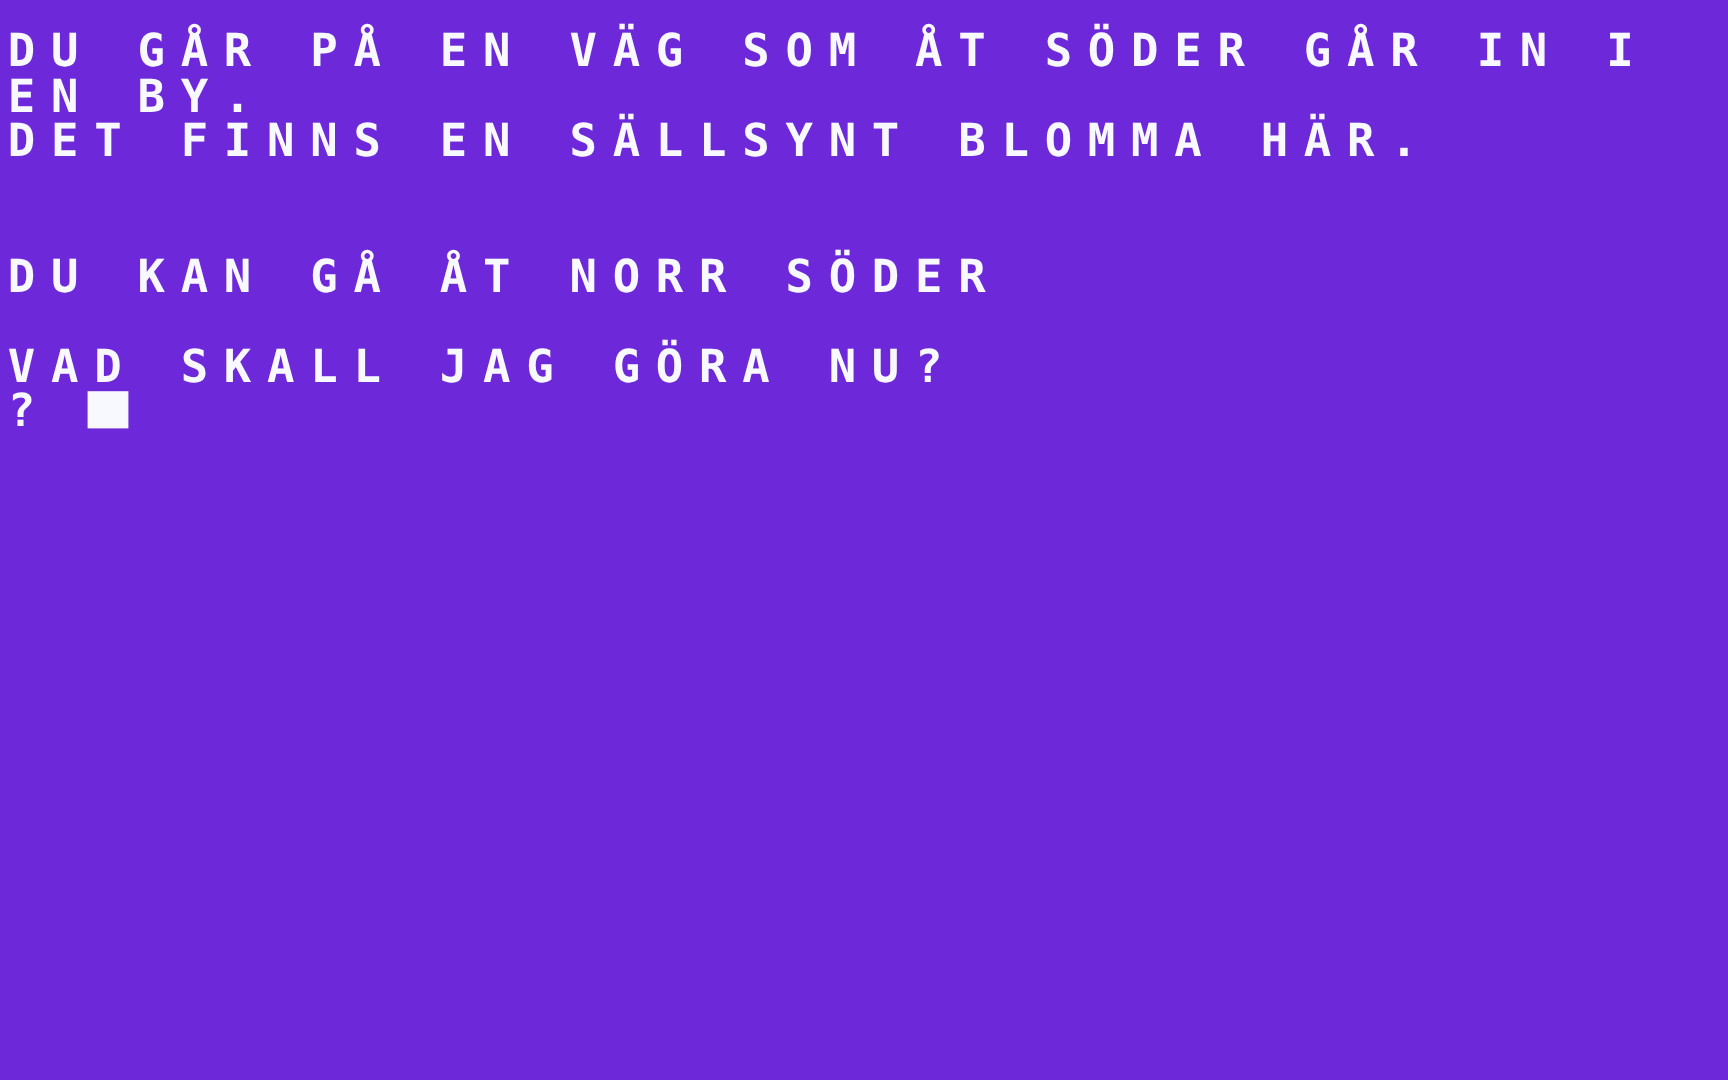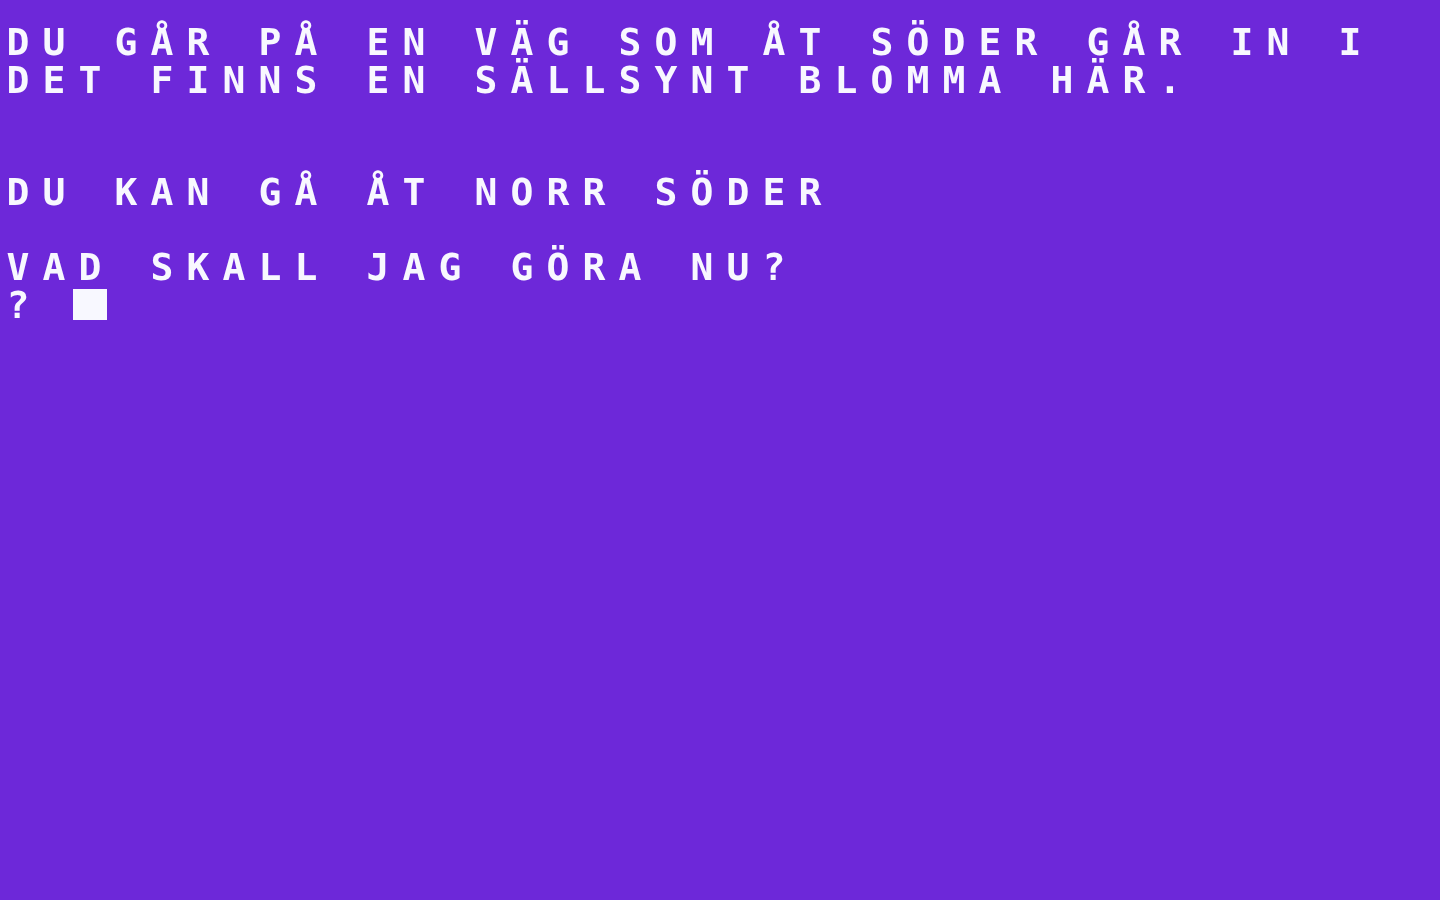--- a/index.html
+++ b/index.html
@@ -66,20 +66,21 @@
     height: 31px;
     background: #f8f8ff;
   }
 </style>
 </head>
 <body style="background: rgb(62, 65, 222);">
 
 <div id="screen" style="background: #6d28d9;">
   <div id="console">
       <div class="row"><span class="cell" style="color: rgb(248, 248, 255);">D</span><span class="cell" style="color: rgb(248, 248, 255);">U</span><span class="cell blank">&nbsp;</span><span class="cell" style="color: rgb(248, 248, 255);">G</span><span class="cell" style="color: rgb(248, 248, 255);">Å</span><span class="cell" style="color: rgb(248, 248, 255);">R</span><span class="cell blank">&nbsp;</span><span class="cell" style="color: rgb(248, 248, 255);">P</span><span class="cell" style="color: rgb(248, 248, 255);">Å</span><span class="cell blank">&nbsp;</span><span class="cell" style="color: rgb(248, 248, 255);">E</span><span class="cell" style="color: rgb(248, 248, 255);">N</span><span class="cell blank">&nbsp;</span><span class="cell" style="color: rgb(248, 248, 255);">V</span><span class="cell" style="color: rgb(248, 248, 255);">Ä</span><span class="cell" style="color: rgb(248, 248, 255);">G</span><span class="cell blank">&nbsp;</span><span class="cell" style="color: rgb(248, 248, 255);">S</span><span class="cell" style="color: rgb(248, 248, 255);">O</span><span class="cell" style="color: rgb(248, 248, 255);">M</span><span class="cell blank">&nbsp;</span><span class="cell" style="color: rgb(248, 248, 255);">Å</span><span class="cell" style="color: rgb(248, 248, 255);">T</span><span class="cell blank">&nbsp;</span><span class="cell" style="color: rgb(248, 248, 255);">S</span><span class="cell" style="color: rgb(248, 248, 255);">Ö</span><span class="cell" style="color: rgb(248, 248, 255);">D</span><span class="cell" style="color: rgb(248, 248, 255);">E</span><span class="cell" style="color: rgb(248, 248, 255);">R</span><span class="cell blank">&nbsp;</span><span class="cell" style="color: rgb(248, 248, 255);">G</span><span class="cell" style="color: rgb(248, 248, 255);">Å</span><span class="cell" style="color: rgb(248, 248, 255);">R</span><span class="cell blank">&nbsp;</span><span class="cell" style="color: rgb(248, 248, 255);">I</span><span class="cell" style="color: rgb(248, 248, 255);">N</span><span class="cell blank">&nbsp;</span><span class="cell" style="color: rgb(248, 248, 255);">I</span></div>
+      <div class="row"><span class="cell" style="color: rgb(248, 248, 255);">E</span><span class="cell" style="color: rgb(248, 248, 255);">N</span><span class="cell blank">&nbsp;</span><span class="cell" style="color: rgb(248, 248, 255);">B</span><span class="cell" style="color: rgb(248, 248, 255);">Y</span><span class="cell" style="color: rgb(248, 248, 255);">.</span></div>
       <div class="row"><span class="cell" style="color: rgb(248, 248, 255);">D</span><span class="cell" style="color: rgb(248, 248, 255);">E</span><span class="cell" style="color: rgb(248, 248, 255);">T</span><span class="cell blank">&nbsp;</span><span class="cell" style="color: rgb(248, 248, 255);">F</span><span class="cell" style="color: rgb(248, 248, 255);">I</span><span class="cell" style="color: rgb(248, 248, 255);">N</span><span class="cell" style="color: rgb(248, 248, 255);">N</span><span class="cell" style="color: rgb(248, 248, 255);">S</span><span class="cell blank">&nbsp;</span><span class="cell" style="color: rgb(248, 248, 255);">E</span><span class="cell" style="color: rgb(248, 248, 255);">N</span><span class="cell blank">&nbsp;</span><span class="cell" style="color: rgb(248, 248, 255);">S</span><span class="cell" style="color: rgb(248, 248, 255);">Ä</span><span class="cell" style="color: rgb(248, 248, 255);">L</span><span class="cell" style="color: rgb(248, 248, 255);">L</span><span class="cell" style="color: rgb(248, 248, 255);">S</span><span class="cell" style="color: rgb(248, 248, 255);">Y</span><span class="cell" style="color: rgb(248, 248, 255);">N</span><span class="cell" style="color: rgb(248, 248, 255);">T</span><span class="cell blank">&nbsp;</span><span class="cell" style="color: rgb(248, 248, 255);">B</span><span class="cell" style="color: rgb(248, 248, 255);">L</span><span class="cell" style="color: rgb(248, 248, 255);">O</span><span class="cell" style="color: rgb(248, 248, 255);">M</span><span class="cell" style="color: rgb(248, 248, 255);">M</span><span class="cell" style="color: rgb(248, 248, 255);">A</span><span class="cell blank">&nbsp;</span><span class="cell" style="color: rgb(248, 248, 255);">H</span><span class="cell" style="color: rgb(248, 248, 255);">Ä</span><span class="cell" style="color: rgb(248, 248, 255);">R</span><span class="cell" style="color: rgb(248, 248, 255);">.</span></div>
       <div class="row"></div>
       <div class="row"></div>
       <div class="row"><span class="cell" style="color: rgb(248, 248, 255);">D</span><span class="cell" style="color: rgb(248, 248, 255);">U</span><span class="cell blank">&nbsp;</span><span class="cell" style="color: rgb(248, 248, 255);">K</span><span class="cell" style="color: rgb(248, 248, 255);">A</span><span class="cell" style="color: rgb(248, 248, 255);">N</span><span class="cell blank">&nbsp;</span><span class="cell" style="color: rgb(248, 248, 255);">G</span><span class="cell" style="color: rgb(248, 248, 255);">Å</span><span class="cell blank">&nbsp;</span><span class="cell" style="color: rgb(248, 248, 255);">Å</span><span class="cell" style="color: rgb(248, 248, 255);">T</span><span class="cell blank">&nbsp;</span><span class="cell" style="color: rgb(248, 248, 255);">N</span><span class="cell" style="color: rgb(248, 248, 255);">O</span><span class="cell" style="color: rgb(248, 248, 255);">R</span><span class="cell" style="color: rgb(248, 248, 255);">R</span><span class="cell blank">&nbsp;</span><span class="cell" style="color: rgb(248, 248, 255);">S</span><span class="cell" style="color: rgb(248, 248, 255);">Ö</span><span class="cell" style="color: rgb(248, 248, 255);">D</span><span class="cell" style="color: rgb(248, 248, 255);">E</span><span class="cell" style="color: rgb(248, 248, 255);">R</span></div>
       <div class="row"></div>
       <div class="row"><span class="cell" style="color: rgb(248, 248, 255);">V</span><span class="cell" style="color: rgb(248, 248, 255);">A</span><span class="cell" style="color: rgb(248, 248, 255);">D</span><span class="cell blank">&nbsp;</span><span class="cell" style="color: rgb(248, 248, 255);">S</span><span class="cell" style="color: rgb(248, 248, 255);">K</span><span class="cell" style="color: rgb(248, 248, 255);">A</span><span class="cell" style="color: rgb(248, 248, 255);">L</span><span class="cell" style="color: rgb(248, 248, 255);">L</span><span class="cell blank">&nbsp;</span><span class="cell" style="color: rgb(248, 248, 255);">J</span><span class="cell" style="color: rgb(248, 248, 255);">A</span><span class="cell" style="color: rgb(248, 248, 255);">G</span><span class="cell blank">&nbsp;</span><span class="cell" style="color: rgb(248, 248, 255);">G</span><span class="cell" style="color: rgb(248, 248, 255);">Ö</span><span class="cell" style="color: rgb(248, 248, 255);">R</span><span class="cell" style="color: rgb(248, 248, 255);">A</span><span class="cell blank">&nbsp;</span><span class="cell" style="color: rgb(248, 248, 255);">N</span><span class="cell" style="color: rgb(248, 248, 255);">U</span><span class="cell" style="color: rgb(248, 248, 255);">?</span></div>
       <div class="row"><span class="cell" style="color: rgb(248, 248, 255);">?</span><span class="cell blank">&nbsp;</span><span class="cursor-cell"><span class="cursor-block" style="background: rgb(248, 248, 255);"></span></span></div>
     </div>
 </div>
 

